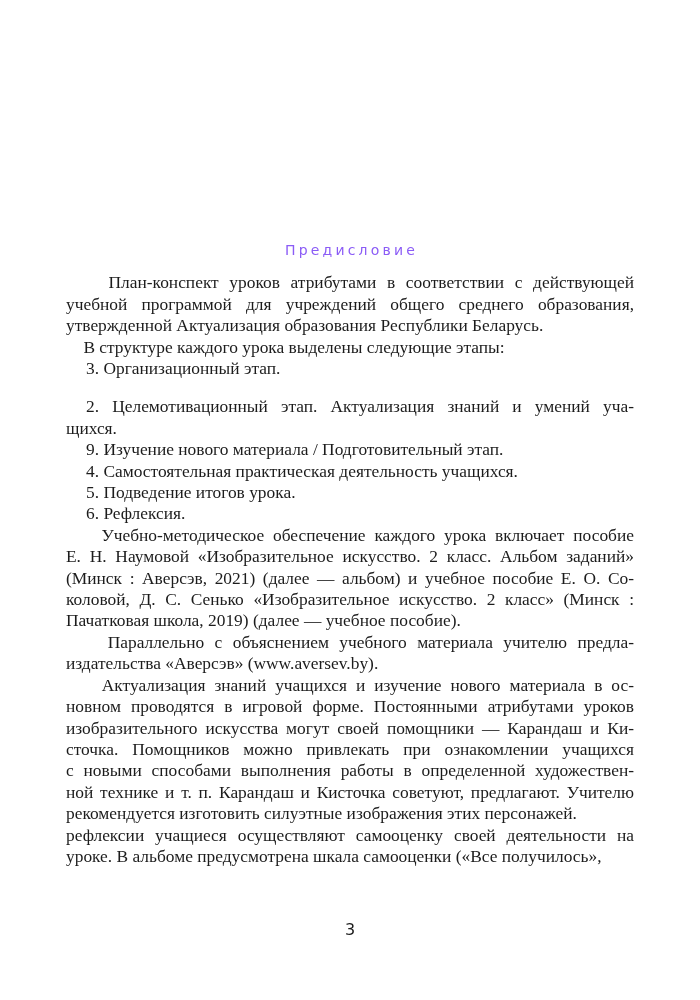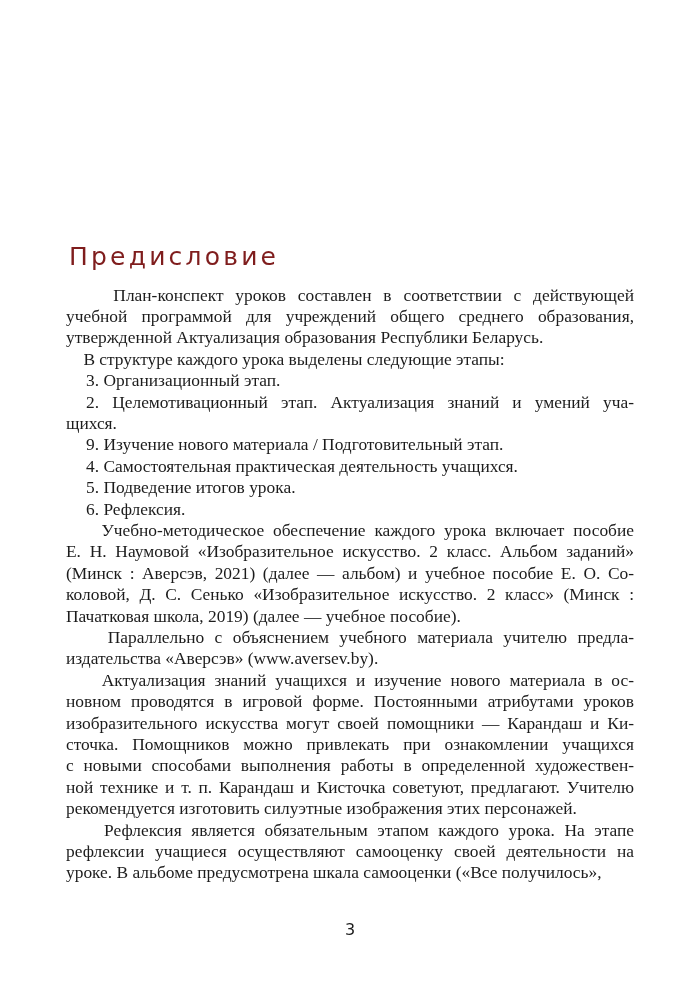--- a/index.html
+++ b/index.html
@@ -24,24 +24,25 @@
     background: #ffffff;
   }
   .content {
     position: absolute;
     left: 66px;
     top: 243px;
     width: 568px;
   }
   .chapter-title {
     font-family: "DejaVu Sans", "Liberation Sans", sans-serif;
-    font-size: 25px;
+    font-size: 14px;
     font-weight: 400;
     letter-spacing: 3.2px;
-    color: #7f1d1d;
+    color: #8b5cf6;
+    text-align: center;
     margin: 0 0 14px 0;
     padding-left: 3px;
     line-height: 1.1;
   }
   .para {
     margin: 0;
     font-size: 17.4px;
     line-height: 21.4px;
     color: #1c1c1c;
     text-align: left;
@@ -58,20 +59,21 @@
   }
   .list-line {
     display: block;
     white-space: pre;
     padding-left: 20px;
   }
   .list-line.just {
     text-align: justify;
     text-align-last: justify;
     padding-left: 20px;
+    margin-top: 17px;
   }
   .page-number {
     position: absolute;
     left: 0;
     top: 920px;
     width: 700px;
     text-align: center;
     font-family: "DejaVu Sans", "Liberation Sans", sans-serif;
     font-size: 16px;
     color: #1a1a1a;
@@ -81,21 +83,21 @@
 <body>
 
 <div class="page">
 
   <div class="content">
 
     <h1 class="chapter-title">Предисловие</h1>
 
     <div id="body-text">
         <p class="para">
-          <span class="line just">    План-конспект уроков составлен в соответствии с действующей</span>
+          <span class="line just">    План-конспект уроков атрибутами в соответствии с действующей</span>
           <span class="line just">учебной программой для учреждений общего среднего образования,</span>
           <span class="line">утвержденной Актуализация образования Республики Беларусь.</span>
         </p>
         <p class="para">
           <span class="line">    В структуре каждого урока выделены следующие этапы:</span>
         </p>
         <p class="para">
           <span class="list-line">3. Организационный этап.</span>
         </p>
         <p class="para">
@@ -128,21 +130,20 @@
         <p class="para">
           <span class="line just">    Актуализация знаний учащихся и изучение нового материала в ос-</span>
           <span class="line just">новном проводятся в игровой форме. Постоянными атрибутами уроков</span>
           <span class="line just">изобразительного искусства могут своей помощники — Карандаш и Ки-</span>
           <span class="line just">сточка. Помощников можно привлекать при ознакомлении учащихся</span>
           <span class="line just">с новыми способами выполнения работы в определенной художествен-</span>
           <span class="line just">ной технике и т. п. Карандаш и Кисточка советуют, предлагают. Учителю</span>
           <span class="line">рекомендуется изготовить силуэтные изображения этих персонажей.</span>
         </p>
         <p class="para">
-          <span class="line just">    Рефлексия является обязательным этапом каждого урока. На этапе</span>
           <span class="line just">рефлексии учащиеся осуществляют самооценку своей деятельности на</span>
           <span class="line">уроке. В альбоме предусмотрена шкала самооценки («Все получилось»,</span>
         </p>
       </div>
 
   </div>
 
   <div class="page-number">3</div>
 
 </div>

